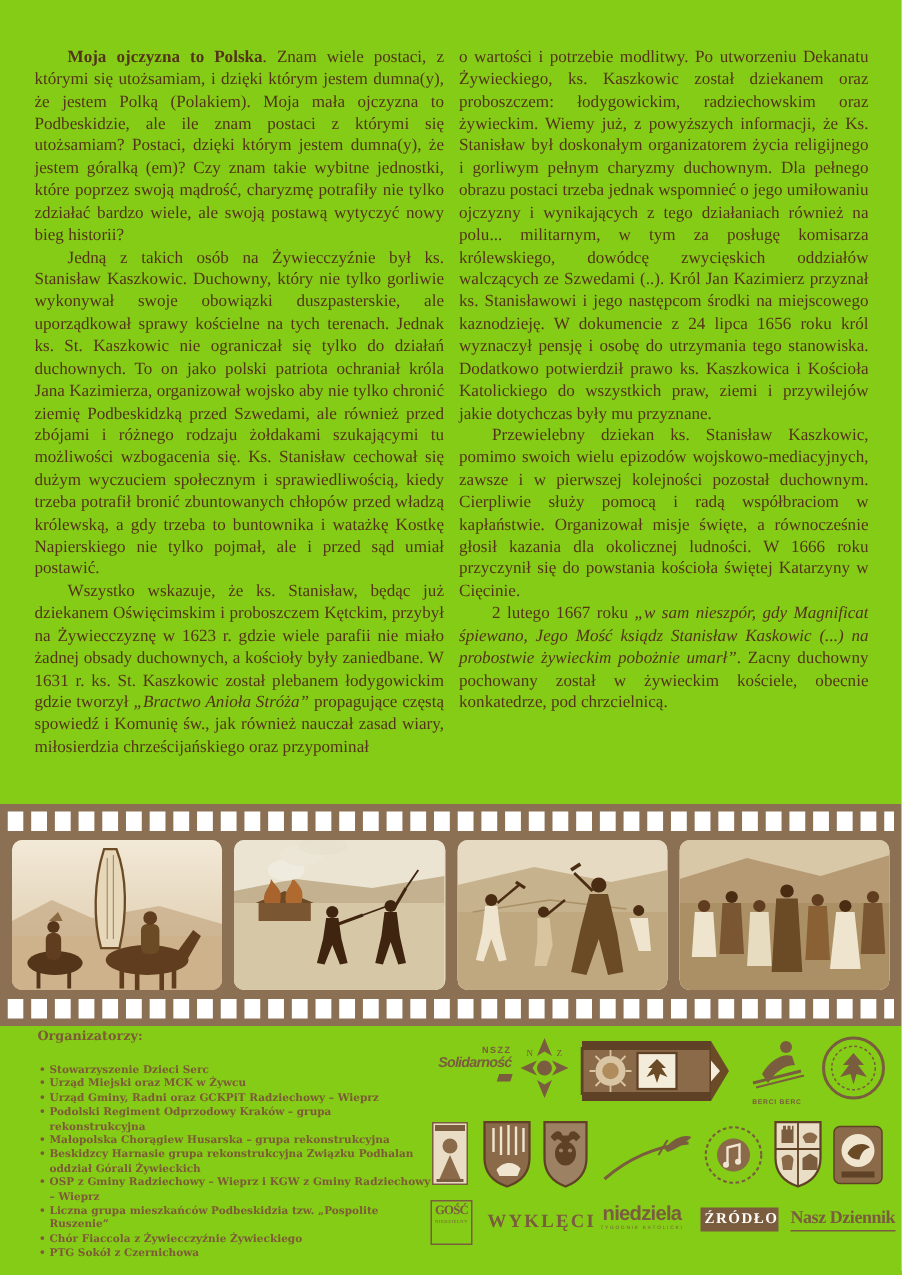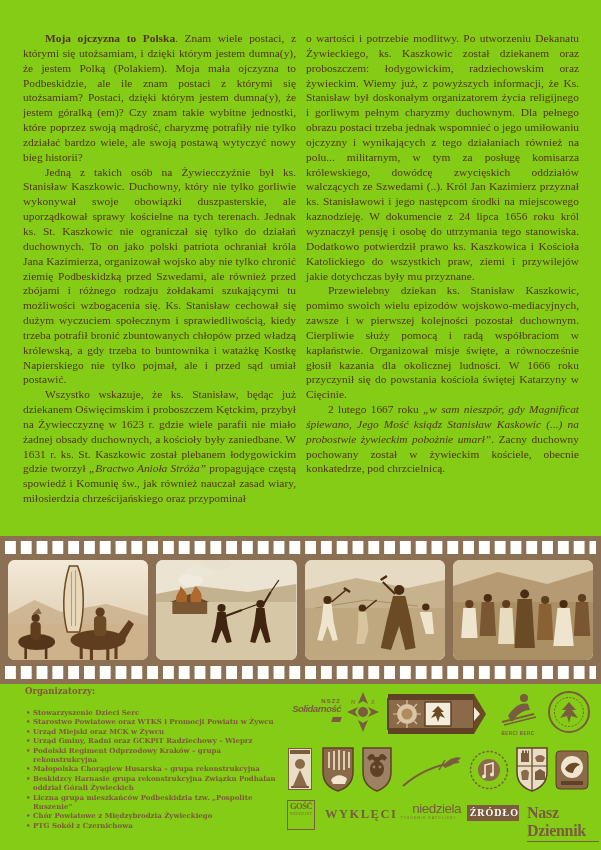--- a/index.html
+++ b/index.html
@@ -54,30 +54,30 @@
   .logo{position:absolute; color:#7a5c3e;}
 
   .solidarnosc{left:2px; top:10px; width:52px; text-align:right;}
   .solidarnosc .nszz{font-family:"Liberation Sans",sans-serif; font-weight:bold; font-size:6px; letter-spacing:1px;}
   .solidarnosc .solid{font-family:"Liberation Sans",sans-serif; font-weight:bold; font-style:italic; font-size:9.5px; letter-spacing:-0.5px; line-height:10px;}
   .solidarnosc .flag{display:inline-block; width:9px; height:5px; background:#7a5c3e; transform:skewX(-18deg); margin-left:1px;}
 
   .berci{left:208px; top:4px; width:46px; text-align:center;}
   .berci .cap{font-family:"Liberation Sans",sans-serif; font-weight:bold; font-size:4.5px; letter-spacing:0.5px; margin-top:1px;}
 
-  .press{font-family:"Liberation Serif", serif;}
+  .press{font-family:"Liberation Serif", serif;text-align:center;}
   .gosc{left:0; top:112px; width:28px; height:30px; border:1.5px solid #7a5c3e; text-align:center; box-sizing:border-box; padding-top:1px;}
   .gosc .big{font-weight:bold; font-size:8.5px; line-height:8.5px; letter-spacing:-0.5px;}
   .gosc .sub{font-size:3px; letter-spacing:0.4px; margin-top:1px;}
   .wykleci{left:38px; top:119px; font-size:12.5px; font-weight:bold; letter-spacing:1.5px;}
   .niedziela{left:108px; top:114px; width:66px; text-align:center;}
-  .niedziela .big{font-family:"Liberation Sans",sans-serif; font-weight:normal; font-size:13.5px; line-height:13px; letter-spacing:-0.5px;text-align:right;}
+  .niedziela .big{font-family:"Liberation Sans",sans-serif; font-weight:bold; font-size:13.5px; line-height:13px; letter-spacing:-0.5px;}
   .niedziela .sub{font-family:"Liberation Sans",sans-serif; font-size:3.2px; letter-spacing:1.2px; margin-top:1px;}
   .zrodlo{left:180px; top:117px; width:52px; height:16px; background:#7a5c3e; color:#fffefb; text-align:right; font-weight:bold; font-size:10px; line-height:16px; letter-spacing:1px;}
-  .naszdziennik{left:240px; top:116px; font-family:"Liberation Serif",serif; font-weight:bold; font-size:16px; letter-spacing:-0.3px; border-bottom:1px solid #7a5c3e; padding-bottom:1px;}
+  .naszdziennik{left:240px; top:116px; font-family:"Liberation Serif",serif; font-weight:bold; font-size:12px; letter-spacing:-0.3px; border-bottom:1px solid #7a5c3e; padding-bottom:1px;}
 
   .emblem svg{display:block;}
 </style>
 </head>
 <body>
 
 <div class="page">
 
   <div class="article">
     <div class="col">
@@ -196,28 +196,28 @@
     </div>
     <div class="sprocket-row bottom"></div>
   </div>
 
   <div class="footer">
 
     <div class="organizers">
       <div class="org-title">Organizatorzy:</div>
       <ul class="org-list">
         <li>Stowarzyszenie Dzieci Serc</li>
-        <li>Starostwo Powiatowe oraz WTKS i Promocji Powiatu w Żywcu</li>
         <li>Urząd Miejski oraz MCK w Żywcu</li>
         <li>Urząd Gminy, Radni oraz GCKPiT Radziechowy – Wieprz</li>
         <li>Podolski Regiment Odprzodowy Kraków – grupa rekonstrukcyjna</li>
         <li>Małopolska Chorągiew Husarska – grupa rekonstrukcyjna</li>
         <li>Beskidzcy Harnasie grupa rekonstrukcyjna Związku Podhalan oddział Górali Żywieckich</li>
+        <li>OSP z Gminy Radziechowy – Wieprz i KGW z Gminy Radziechowy – Wieprz</li>
         <li>Liczna grupa mieszkańców Podbeskidzia tzw. „Pospolite Ruszenie”</li>
-        <li>Chór Powiatowe z Międzybrodzia Żywieckiego</li>
+        <li>Chór Fiaccola z Żywiecczyźnie Żywieckiego</li>
         <li>PTG Sokół z Czernichowa</li>
 
       </ul>
     </div>
 
     <div class="logos">
 
       <div class="logo solidarnosc">
         <div class="nszz">NSZZ</div>
         <div class="solid"><span>Solidarność</span><span class="flag"></span></div>

